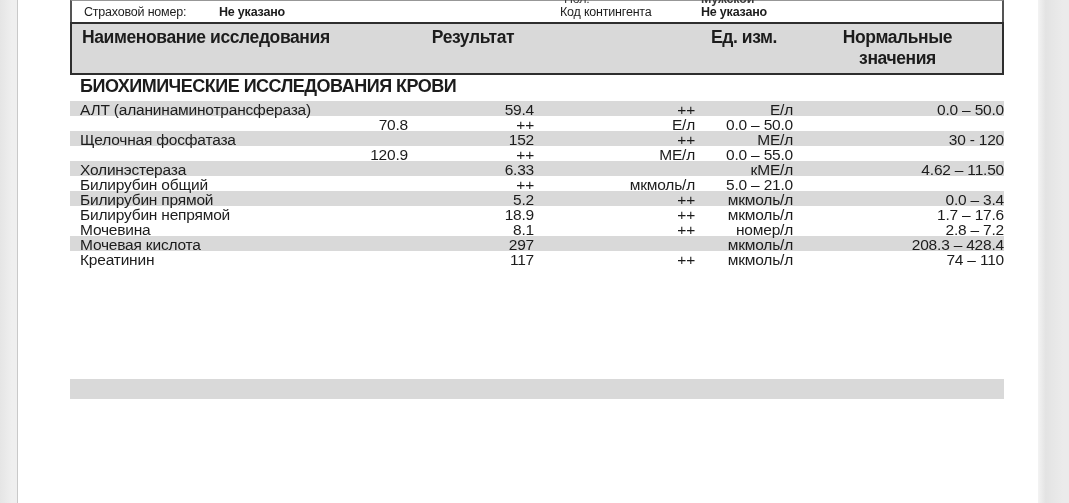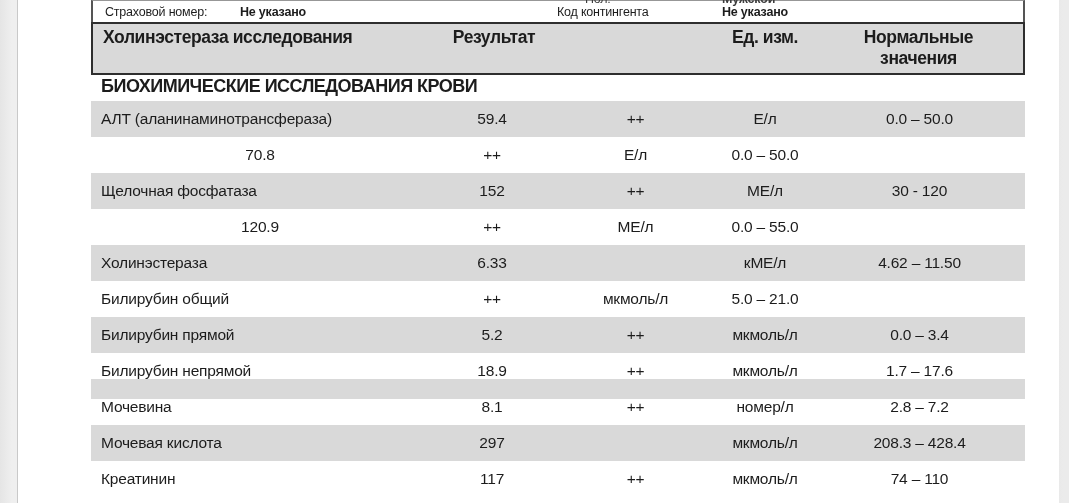--- a/index.html
+++ b/index.html
@@ -11,35 +11,35 @@
   }
   .app-strip-left {
     position:absolute; left:0; top:0; width:18px; height:503px;
     background:linear-gradient(to right,#e5e5e5,#efefef 70%);
     border-right:1px solid #c9c9c9;
   }
   .app-strip-right {
     position:absolute; left:1038px; top:0; width:31px; height:503px;
     background:linear-gradient(to right,#f3f3f3,#e3e3e3 25%,#ebebeb 80%);
   }
-  .page { position:absolute; left:19px; top:0; width:1019px; height:503px; background:#fff;margin-left:21px; }
+  .page { position:absolute; left:19px; top:0; width:1019px; height:503px; background:#fff; }
 
   
   .info-box {
     position:absolute; left:51px; top:0; width:934px; height:22px;
     border-left:2px solid #555; border-right:2px solid #555; border-top:1px solid #979797;
     font-size:12.5px; letter-spacing:-0.2px;
   }
   .info-box span { position:absolute; white-space:nowrap; }
   .iv { font-weight:bold; }
   .clip-label { left:492px; top:-9px; color:#3d3d3d; }
   .clip-value { left:629px; top:-9px; color:#3d3d3d; font-weight:bold; }
   .ins-label  { left:12px;  top:4px; }
   .ins-value  { left:147px; top:4px; }
-  .cont-label { left:464px; top:4px; }
+  .cont-label { left:488px; top:4px; }
   .cont-value { left:629px; top:4px; }
 
   
   .header-box {
     position:absolute; left:51px; top:22px; width:934px; height:53px;
     background:var(--shade,#d9d9d9);
     border:2px solid var(--header_border,#2e2e2e);
     display:grid; grid-template-columns:338px 126px 159px 98px 209px;
     padding-top:3px;
     font-size:17.5px; font-weight:bold; letter-spacing:-0.4px; line-height:21px;
@@ -50,26 +50,26 @@
 
   .section-title {
     position:absolute; left:61px; top:76px;
     font-size:18px; font-weight:bold; letter-spacing:-0.5px; white-space:nowrap;
   }
 
   
   .rows { position:absolute; left:51px; top:101px; width:934px; }
   .row {
     display:grid; grid-template-columns:338px 126px 161px 98px 211px;
-    height:36px; align-items:center;
+    height:15px; align-items:center;
     font-size:15.5px; letter-spacing:-0.2px;
   }
   .row.shade { background:var(--shade,#d9d9d9); }
   .c-name { padding-left:10px; text-align:left; white-space:nowrap; }
-  .c-result,.c-flag,.c-unit,.c-normal { text-align:center; white-space:nowrap; }
+  .c-result,.c-flag,.c-unit,.c-normal { text-align:right; white-space:nowrap; }
   .empty-row {
     position:absolute; left:51px; top:379px; width:934px; height:20px;
     background:var(--shade,#d9d9d9);
   }
 </style>
 </head>
 <body>
 
 <div class="app-strip-left"></div>
 <div class="app-strip-right"></div>
@@ -79,21 +79,21 @@
   <div class="info-box">
     <span class="clip-label">Пол:</span>
     <span class="clip-value">Мужской</span>
     <span class="ins-label">Страховой номер:</span>
     <span class="ins-value iv">Не указано</span>
     <span class="cont-label">Код контингента</span>
     <span class="cont-value iv">Не указано</span>
   </div>
 
   <div class="header-box">
-    <div class="h-name">Холинэстераза исследования</div>
+    <div class="h-name">Наименование исследования</div>
     <div class="h-result">Результат</div>
     <div class="h-flag"></div>
     <div class="h-unit">Ед. изм.</div>
     <div class="h-normal"><span>Нормальные значения</span></div>
   </div>
 
   <div class="section-title">БИОХИМИЧЕСКИЕ ИССЛЕДОВАНИЯ КРОВИ</div>
 
   <div class="rows">
 

